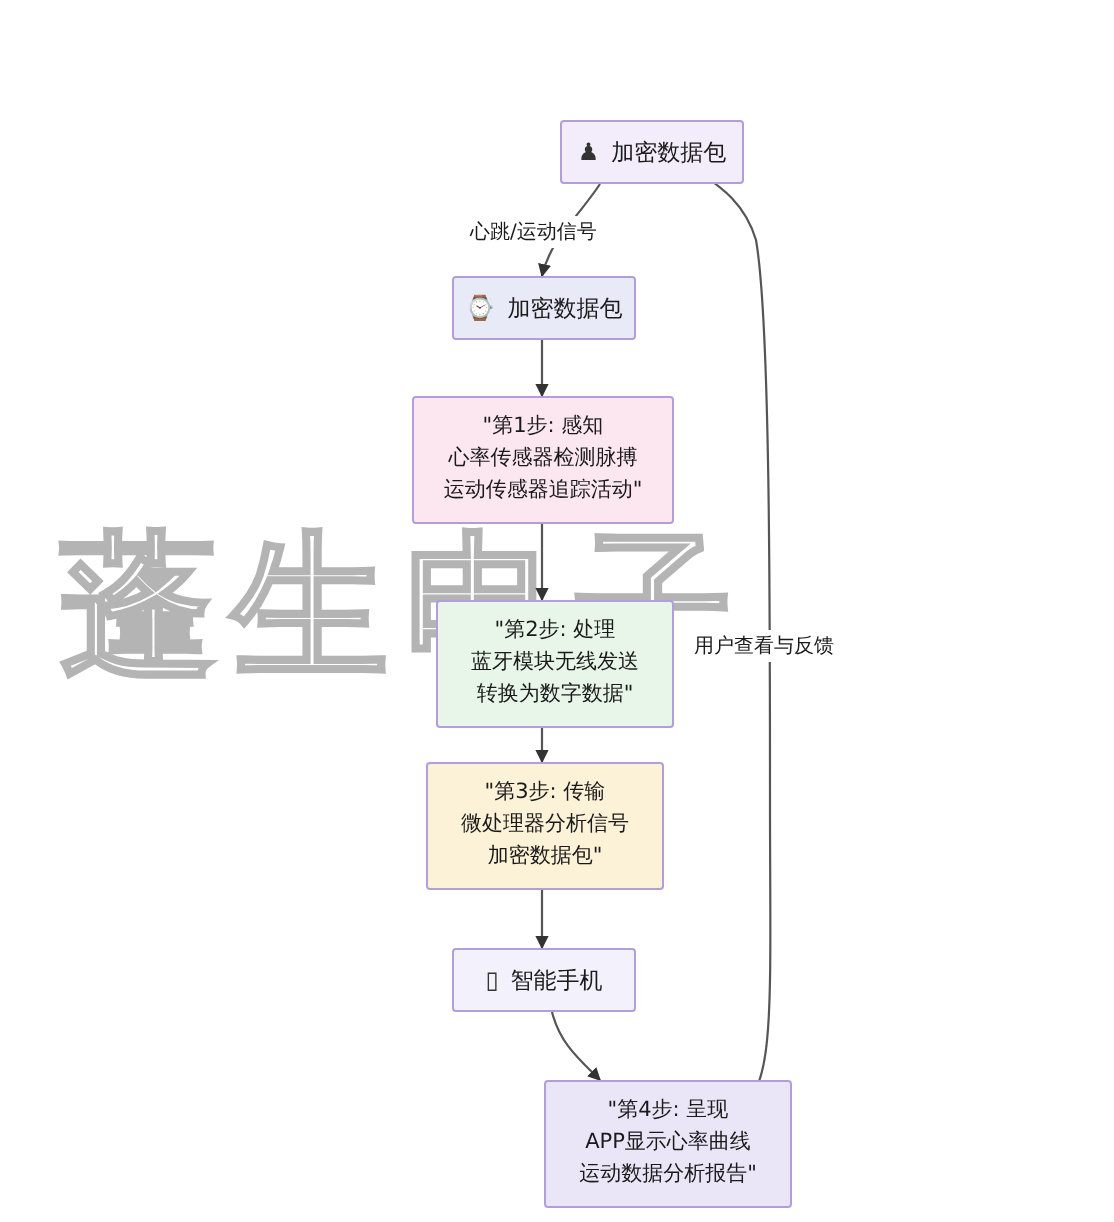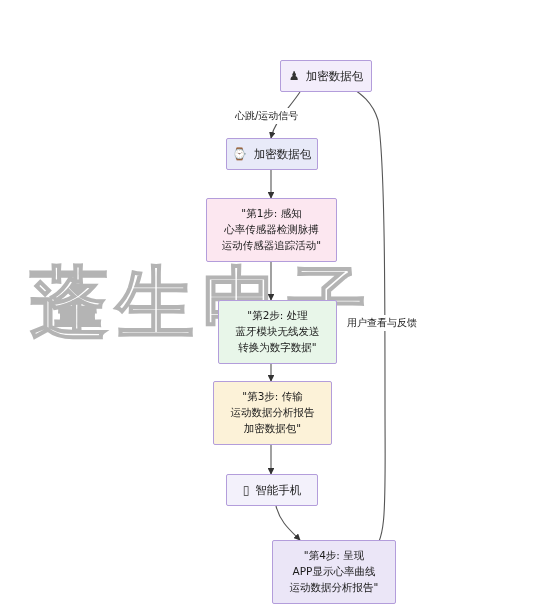--- a/index.html
+++ b/index.html
@@ -126,21 +126,21 @@
   </div>
 
   <div class="node step" style="left:218px; top:300px; width:119px; height:64px; background:#e8f6e9;">
     <span class="ln">"第2步: 处理</span>
     <span class="ln">蓝牙模块无线发送</span>
     <span class="ln">转换为数字数据"</span>
   </div>
 
   <div class="node step" style="left:213px; top:381px; width:119px; height:64px; background:#fcf2d8;">
     <span class="ln">"第3步: 传输</span>
-    <span class="ln">运动数据分析报告</span>
+    <span class="ln">微处理器分析信号</span>
     <span class="ln">加密数据包"</span>
   </div>
 
   <div class="node entity" style="left:226px; top:474px; width:92px; height:32px; background:#f3f1fb;">
     <span class="ico">▯</span>
     <span>智能手机</span>
   </div>
 
   <div class="node step" style="left:272px; top:540px; width:124px; height:64px; background:#ebe6f7;">
     <span class="ln">"第4步: 呈现</span>

